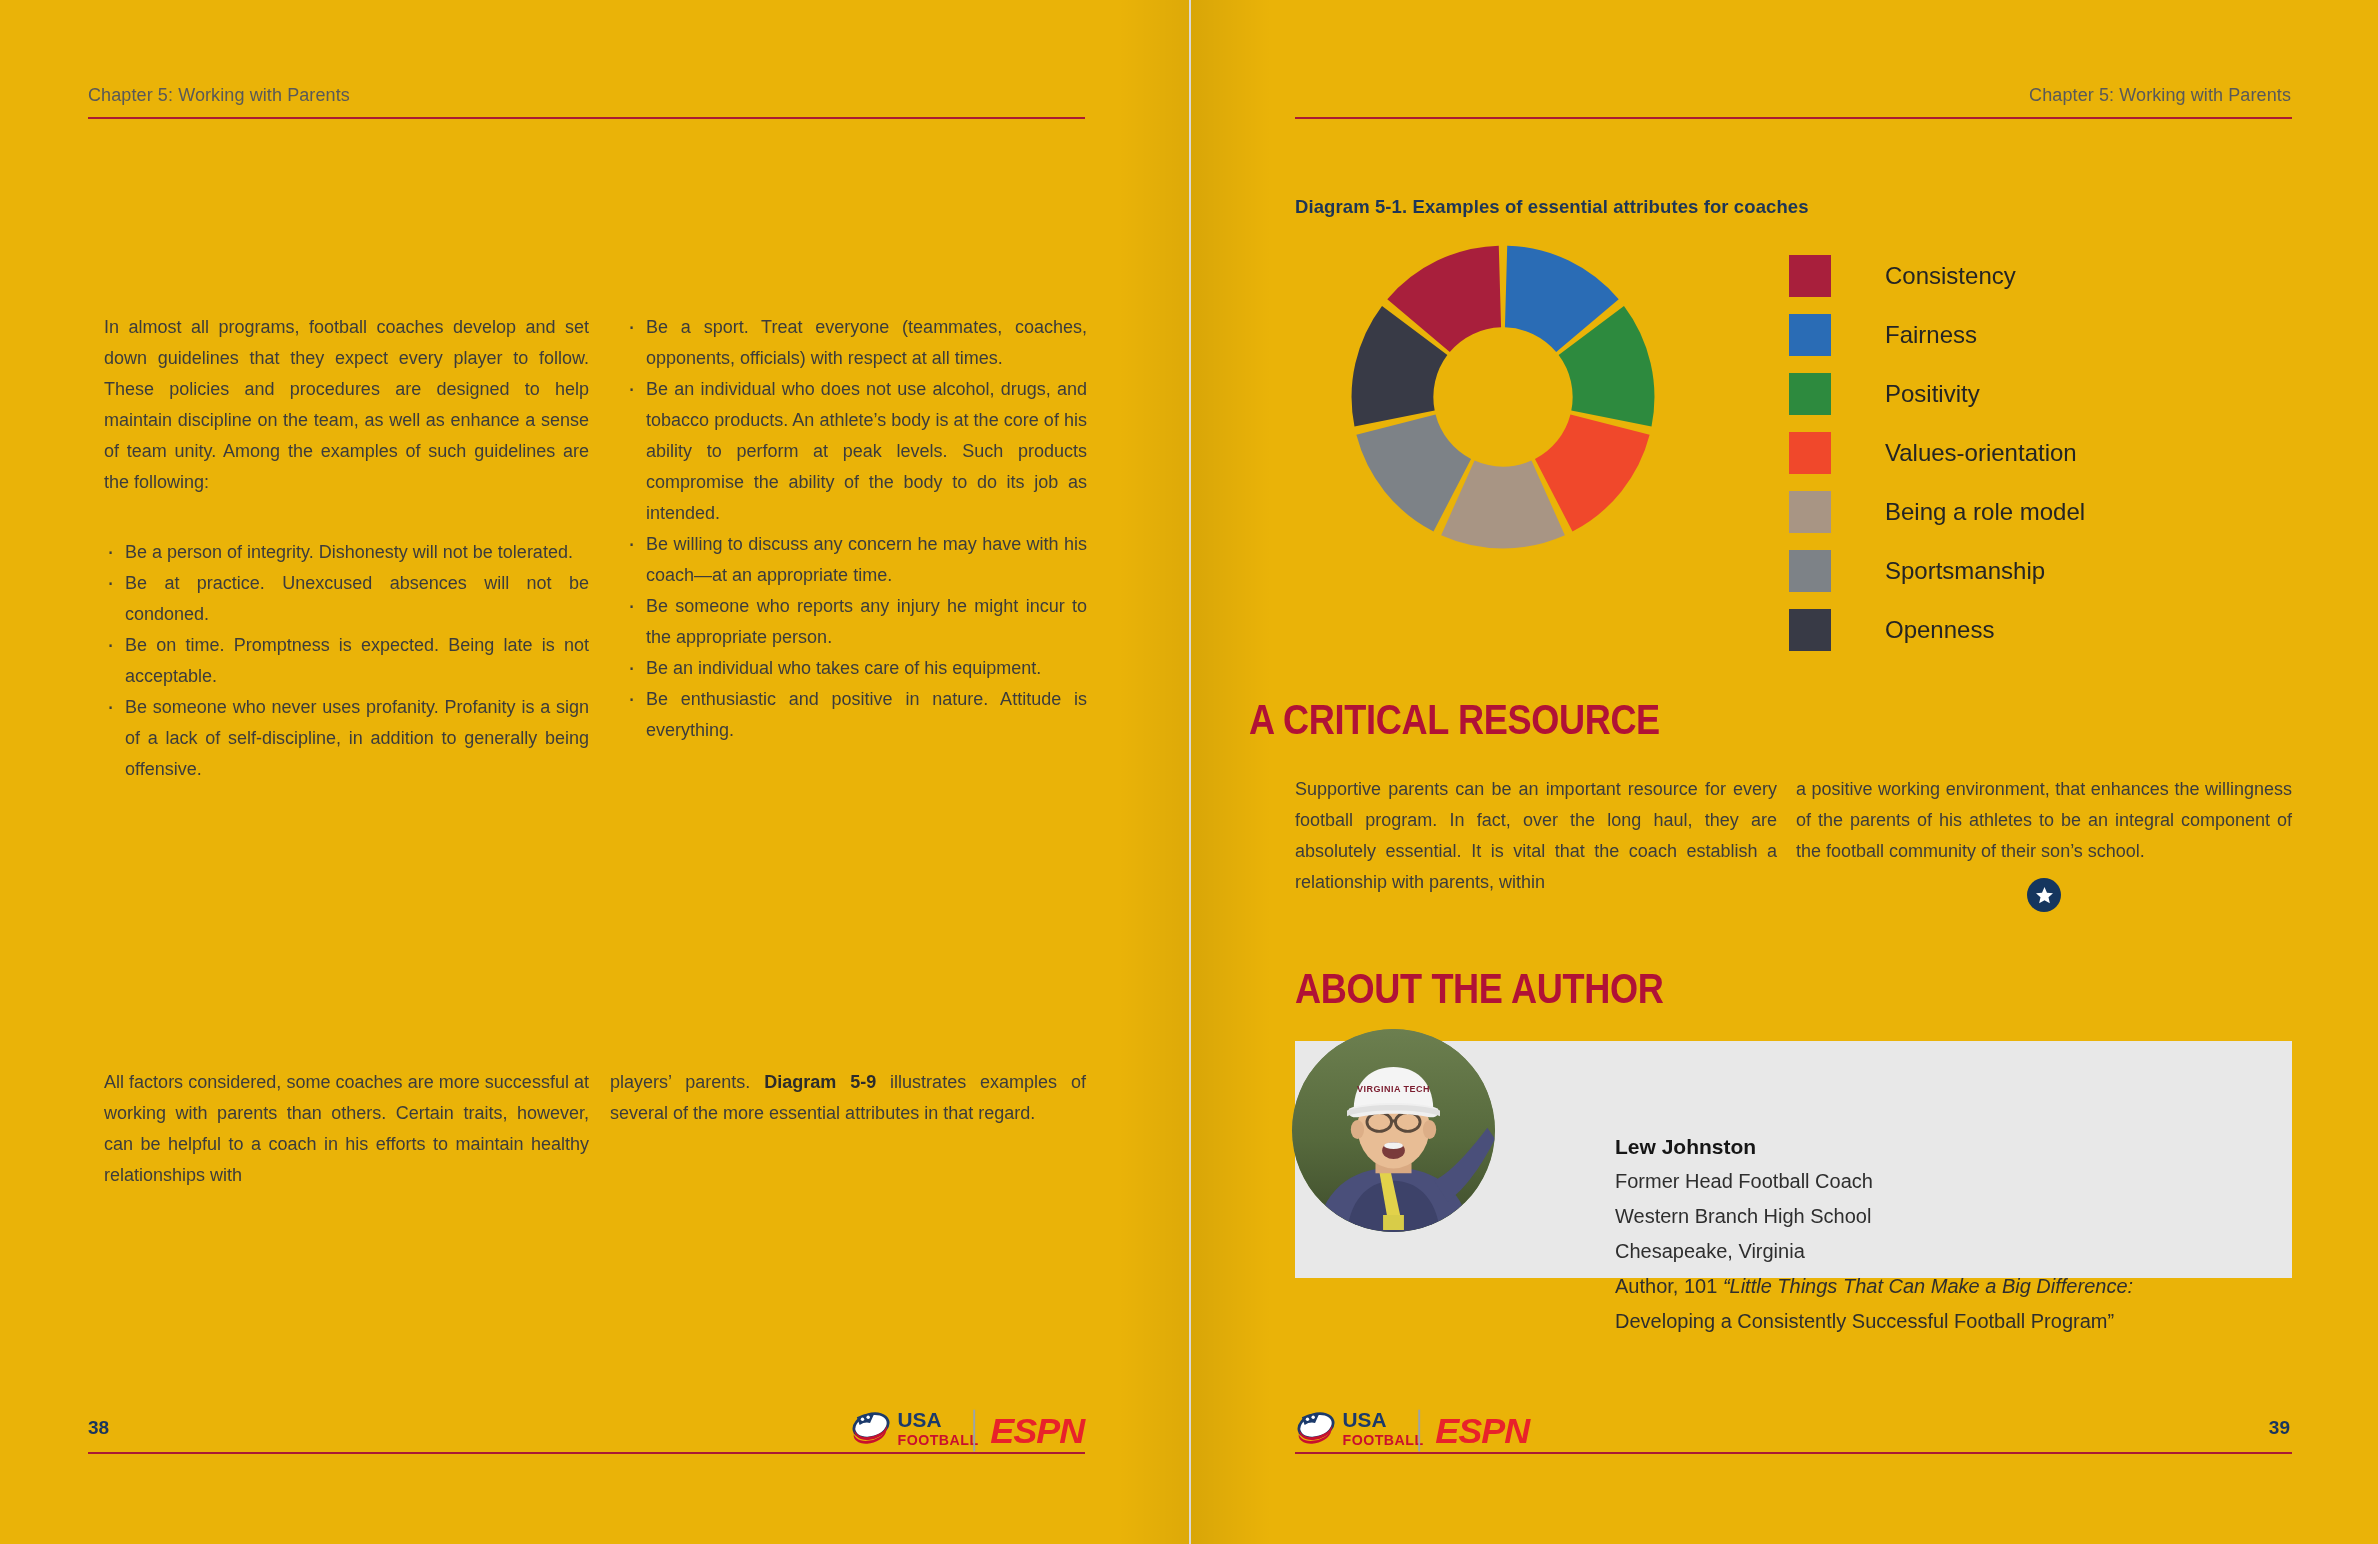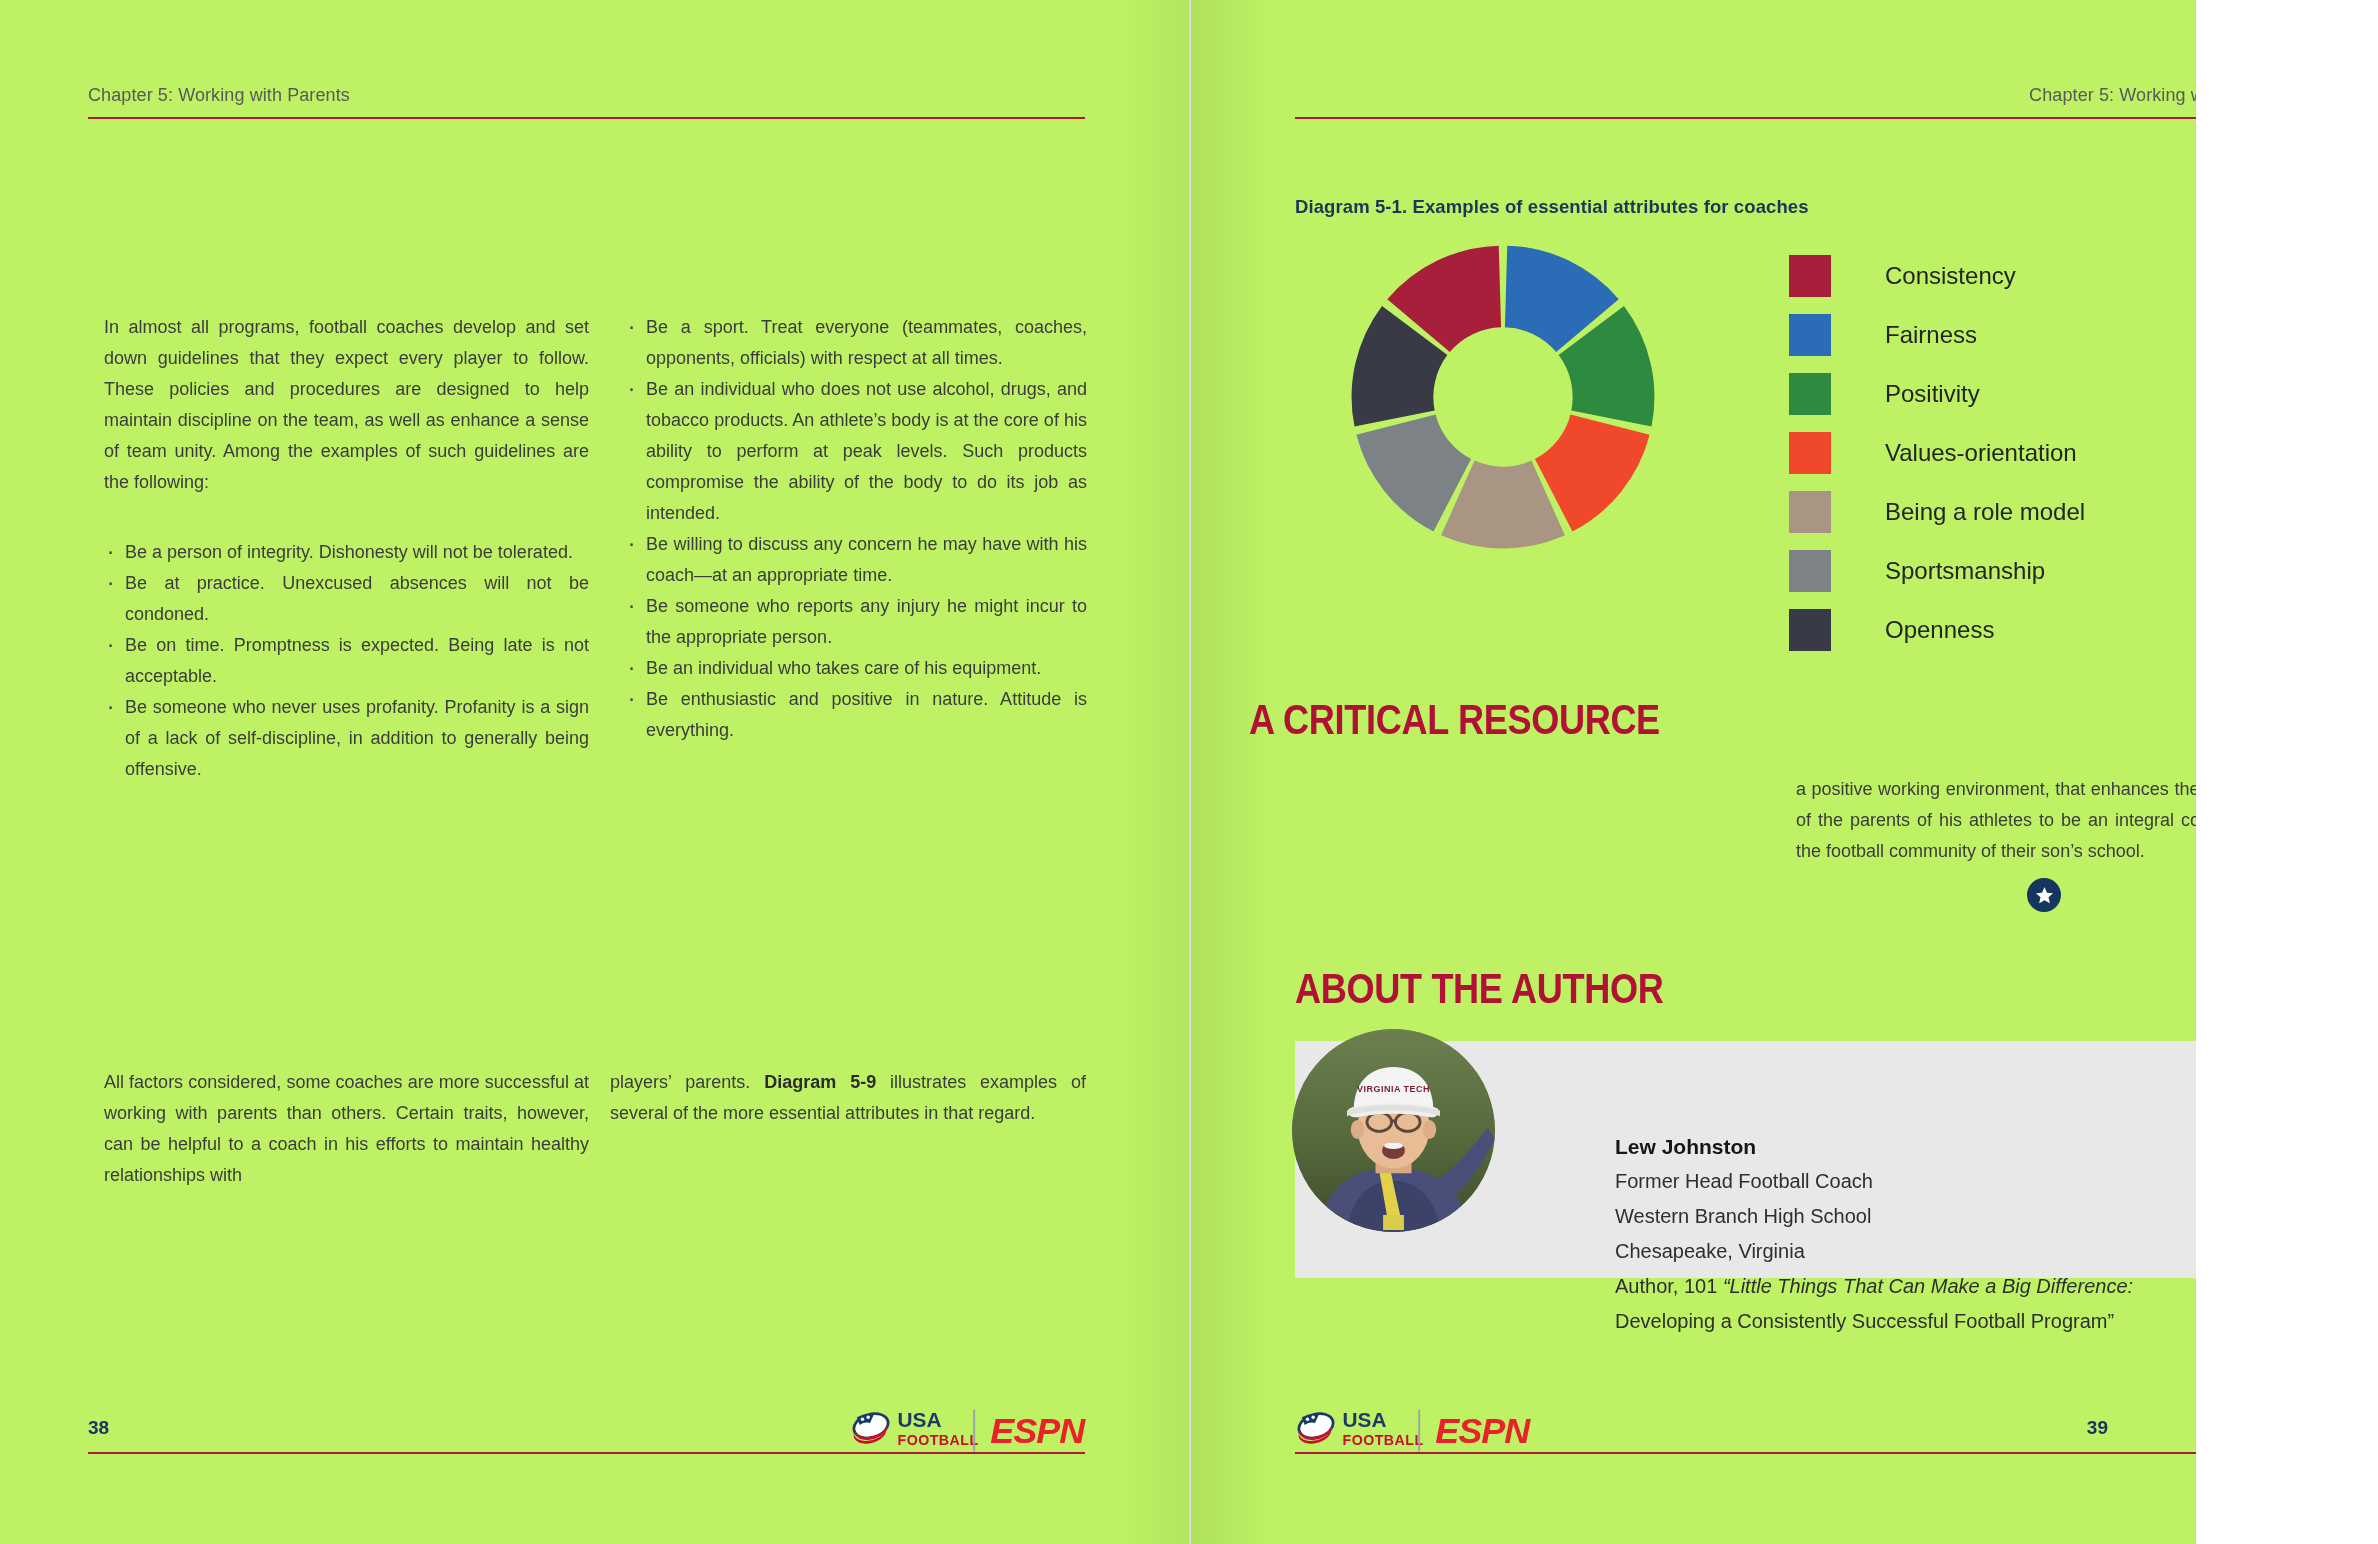--- a/index.html
+++ b/index.html
@@ -6,23 +6,23 @@
 
   html, body {
     width: 2378px;
     height: 1544px;
     background: #ffffff;
     font-family: "Liberation Sans", sans-serif;
   }
 
   .spread {
     position: relative;
-    width: 2196px;
+    width: 2378px;
     height: 1544px;
-    background: #bef264;
+    background: #eab308;
     overflow: hidden;
     padding-left: 44px;
   }
 
   
   .gutter {
     position: absolute;
     left: 1189px;
     top: 0;
     width: 1.9px;
@@ -346,20 +346,23 @@
     <div class="legend-row">
       <span class="legend-sw" style="background: rgb(56, 58, 70);"></span>
       <span class="legend-lb">Openness</span>
     </div>
   </div>
 
   <div class="p39-h1">
     <h1 class="sec"><span>A CRITICAL RESOURCE</span></h1>
   </div>
 
+  <div class="p39-colA">
+    <p class="body">Supportive parents can be an important resource for every football program. In fact, over the long haul, they are absolutely essential. It is vital that the coach establish a relationship with parents, within</p>
+  </div>
 
   <div class="p39-colB">
     <p class="body">a positive working environment, that enhances the willingness of the parents of his athletes to be an integral component of the football community of their son’s school.</p>
     <div class="endmark">
       <svg width="21" height="21" viewBox="0 0 22 22">
         <polygon points="11,2.2 13.6,8.0 19.9,8.6 15.2,12.9 16.6,19.1 11,15.9 5.4,19.1 6.8,12.9 2.1,8.6 8.4,8.0" fill="#ffffff"></polygon>
       </svg>
     </div>
   </div>
 

